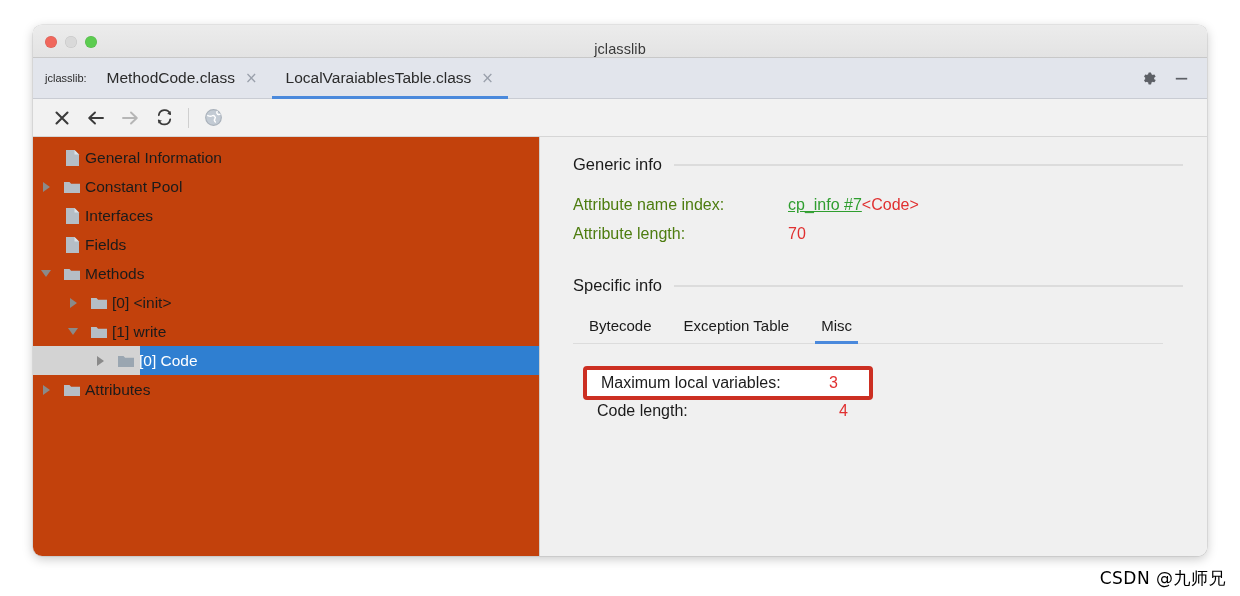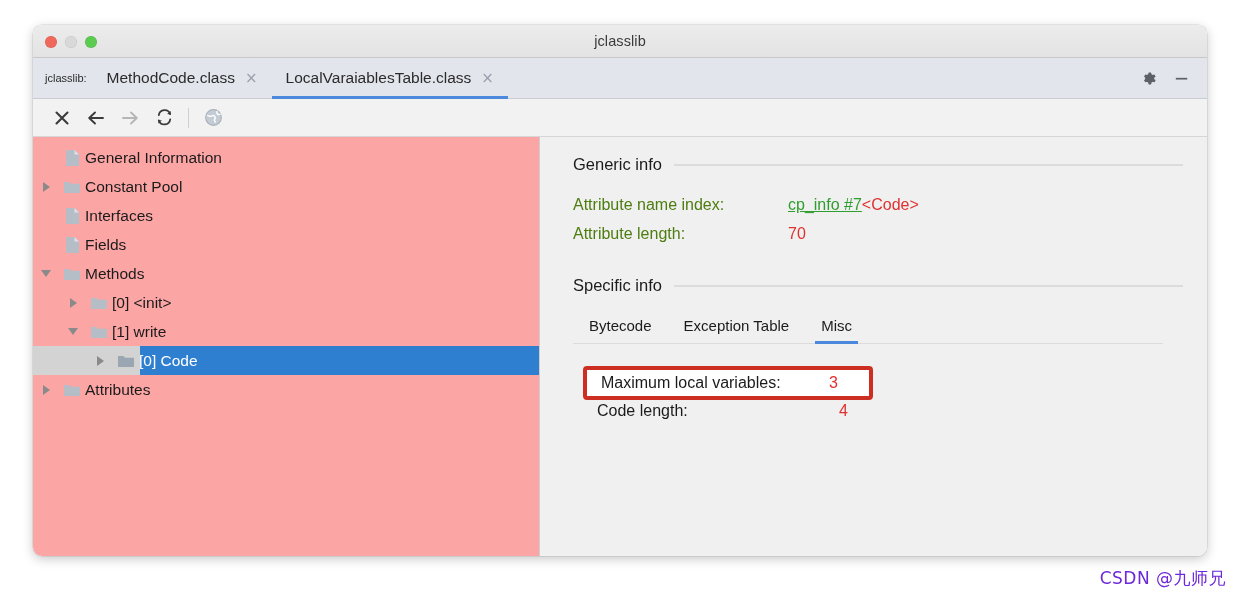--- a/index.html
+++ b/index.html
@@ -20,21 +20,21 @@
     box-shadow: 0 3px 11px rgba(0,0,0,.22), 0 0 0 .5px rgba(0,0,0,.13);
     overflow: hidden;
     display: flex; flex-direction: column;
   }
 
   
   .titlebar {
     position: relative; height: 33px; flex: 0 0 33px;
     background: linear-gradient(#ececec, #e3e3e3);
     border-bottom: 1px solid #c8c8c8;
-    display: flex; align-items: center;
+    display: flex; align-items: flex-end;
   }
   .lights { position:absolute; left: 12px; top: 0; height: 33px; display: flex; align-items: center; gap: 8px; }
   .light { width: 12px; height: 12px; border-radius: 50%; }
   .light.red    { background: #f0675c; box-shadow: inset 0 0 0 .5px rgba(0,0,0,.12); }
   .light.yellow { background: #d9d9d9; box-shadow: inset 0 0 0 .5px rgba(0,0,0,.10); }
   .light.green  { background: #5ccc50; box-shadow: inset 0 0 0 .5px rgba(0,0,0,.12); }
   .win-title {
     width: 100%; text-align: center; font-size: 14.5px; color: #3a3a3a;
     letter-spacing: .1px;
   }
@@ -74,21 +74,21 @@
   }
   .tool.dim { color: #b6b6b6; }
   .tool.dim2 { color: #aab2bb; }
   .tool-sep { width: 1px; height: 20px; background: #cfcfcf; margin: 0 7px; }
 
   
   .body { flex: 1 1 auto; display: flex; min-height: 0; }
 
   
   .tree {
-    width: 507px; flex: 0 0 507px; background: #fca5a5;
+    width: 507px; flex: 0 0 507px; background: #c2410c;
     border-right: 1px solid #cfcfcf;
     padding-top: 6px; overflow: hidden;
   }
   .row { height: 29px; display: flex; align-items: center; position: relative; }
   .row .arrow-slot { width: 26px; display: flex; align-items: center; justify-content: center; flex: 0 0 26px; }
   .arrow { width: 0; height: 0; }
   .arrow.right { border-left: 7px solid #8a8a8a; border-top: 5px solid transparent; border-bottom: 5px solid transparent; }
   .arrow.down  { border-top: 7px solid #8a8a8a; border-left: 5px solid transparent; border-right: 5px solid transparent; }
   .ico { width: 26px; flex: 0 0 26px; display: flex; align-items: center; justify-content: center; }
   .lbl { font-size: 15.5px; color: #1b1b1b; white-space: nowrap; padding-right: 8px; }
@@ -136,21 +136,21 @@
     position: relative; background: #ffffff;
     border: 4px solid #cc2f22; border-radius: 4px;
     padding: 0 10px 0 14px; margin-left: -14px; height: 34px;
     align-items: center; width: 290px;
   }
   .mrow.boxed .mk.w { width: 228px; }
 
   
   .watermark {
     position: absolute; right: 14px; bottom: 6px;
-    font-size: 17px; color: #6d28d9; letter-spacing: .5px;
+    font-size: 17px; color: #000000; letter-spacing: .5px;
     font-family: "DejaVu Sans", sans-serif;
   }
 </style>
 </head>
 <body>
 
 <div id="root">
 
   <div class="window">
 

